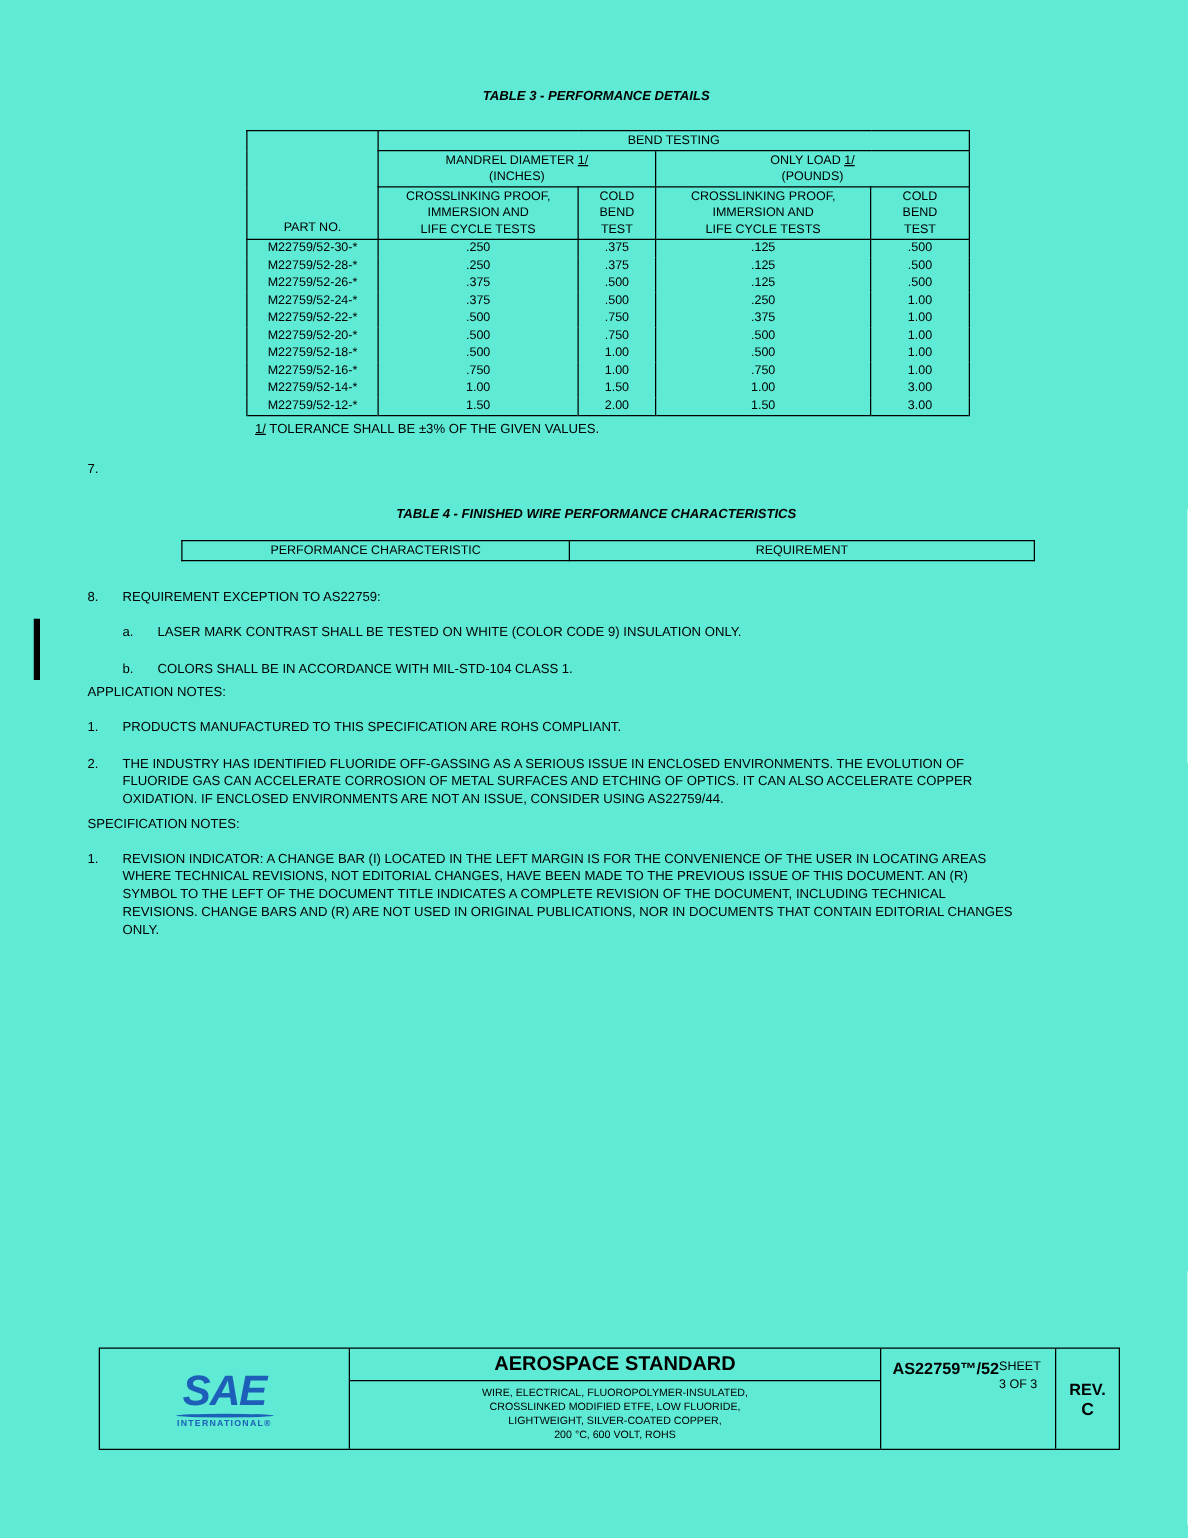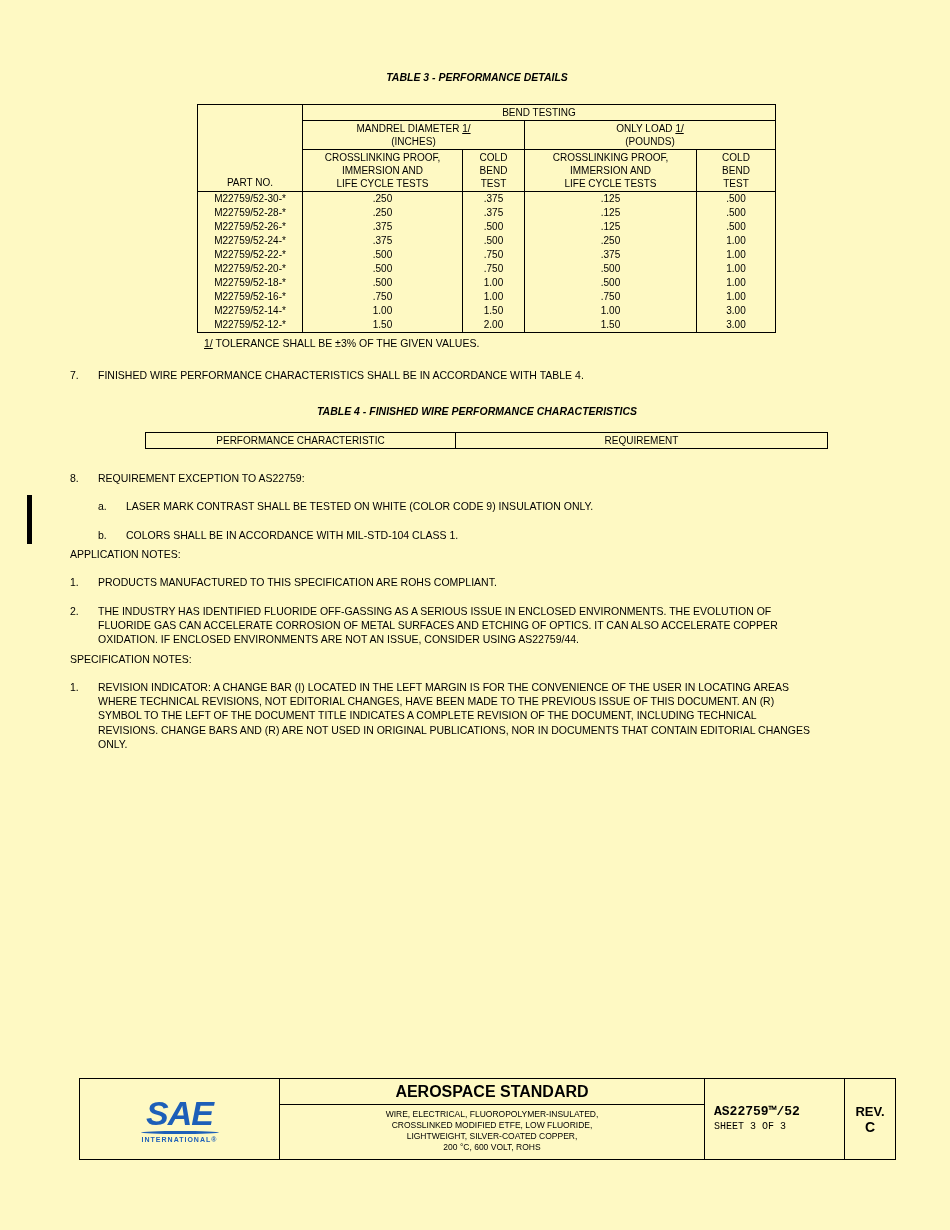--- a/index.html
+++ b/index.html
@@ -2,21 +2,21 @@
 <html><head>
 <meta charset="utf-8">
 <style>
   * { margin: 0; padding: 0; box-sizing: border-box; }
   html, body { background: #ffffff; }
   body {
     width: 950px; height: 1230px;
     font-family: "Liberation Sans", sans-serif;
     color: #000;
   }
-  .page { position: relative; width: 950px; height: 1230px; overflow: hidden; background: #fef9c3; }
+  .page { position: relative; width: 950px; height: 1230px; overflow: hidden; background: #5eead4; }
   .content { position: absolute; left: 70px; top: 70px; width: 814px; font-size: 10.5px; line-height: 14.3px; }
 
   .tbl-title { text-align: center; font-weight: bold; font-style: italic; font-size: 10.5px; }
 
   table { border-collapse: collapse; font-size: 10px; }
   .pre { white-space: pre-line; }
   .uref { text-decoration: underline; }
 
   
   .t3 { margin: 20px 0 0 127px; border: 1px solid #000; }
@@ -70,21 +70,21 @@
   .f-title {
     font-size: 16px; font-weight: bold; text-align: center;
     padding: 4px 0 3px; border-bottom: 1px solid #000;
   }
   .f-sub {
     flex: 1; font-size: 8.5px; line-height: 11px; text-align: center;
     white-space: pre-line; padding-top: 4px;
   }
   .f-doc {
     width: 140px; border-right: 1px solid #000; padding: 8px 9px;
-    display: flex; flex-direction: column; justify-content: center; font-family: Liberation Mono, monospace;
+    display: flex; justify-content: flex-end;
   }
   .f-docnum { font-weight: bold; font-size: 13px; line-height: 16px; }
   .f-sheet { font-size: 10px; line-height: 14px; }
   .f-rev {
     width: 50px; display: flex; flex-direction: column;
     align-items: center; justify-content: center; font-weight: bold;
   }
   .f-revlabel { font-size: 13px; line-height: 15px; }
   .f-revvalue { font-size: 14px; line-height: 16px; }
 </style>
@@ -207,21 +207,20 @@
           </tr>
         </tbody>
     </table>
 
     <div class="t3-footnote">
       <span class="uref">1/</span><span> TOLERANCE SHALL BE ±3% OF THE GIVEN VALUES.</span>
     </div>
 
     <div class="item mt17">
       <div class="num">7.</div>
-      <div class="txt">FINISHED WIRE PERFORMANCE CHARACTERISTICS SHALL BE IN ACCORDANCE WITH TABLE 4.</div>
     </div>
 
     <div class="tbl-title mt22">TABLE 4 - FINISHED WIRE PERFORMANCE CHARACTERISTICS</div>
 
     <table class="t4">
       <colgroup>
         <col style="width:310px">
           <col style="width:372px">
       </colgroup>
       <thead>

